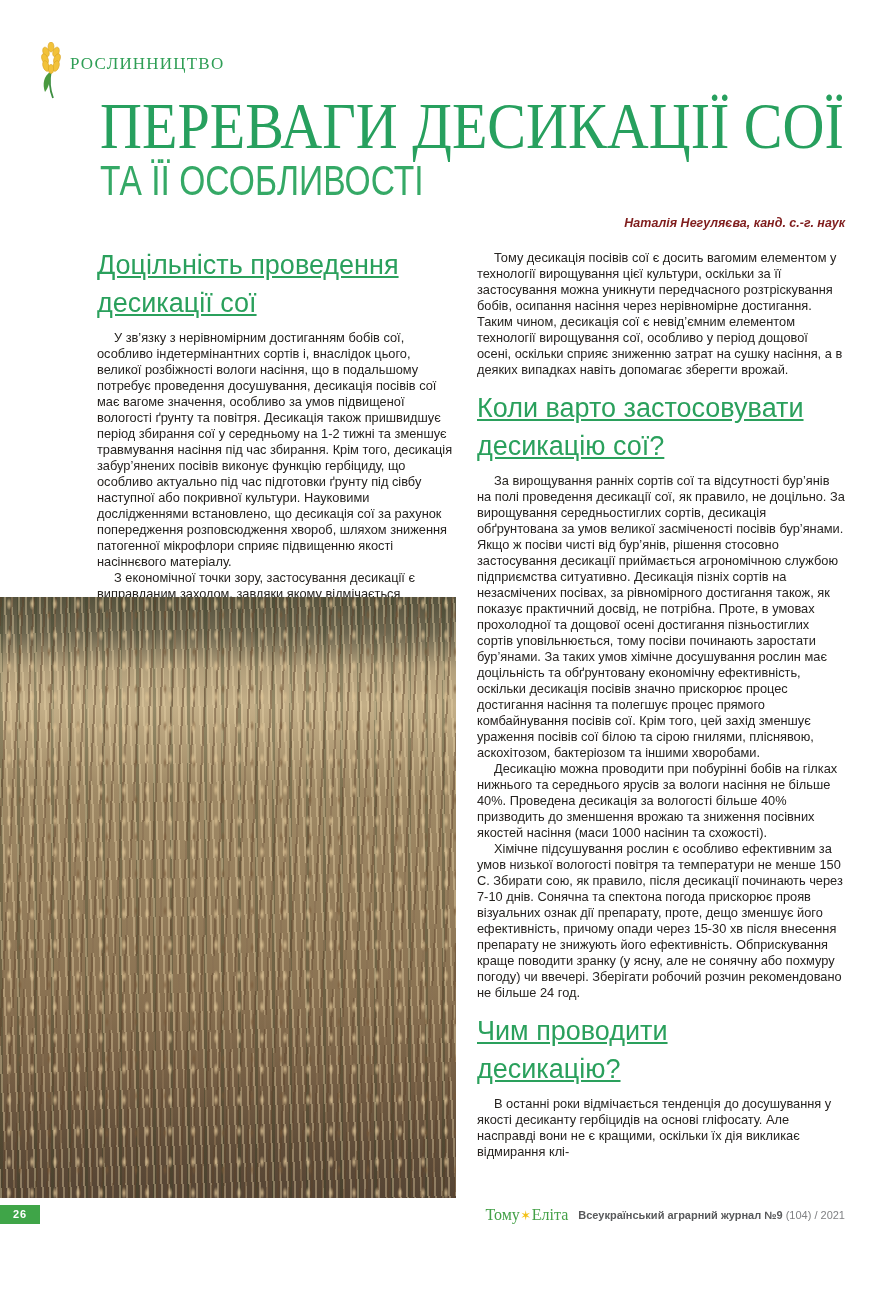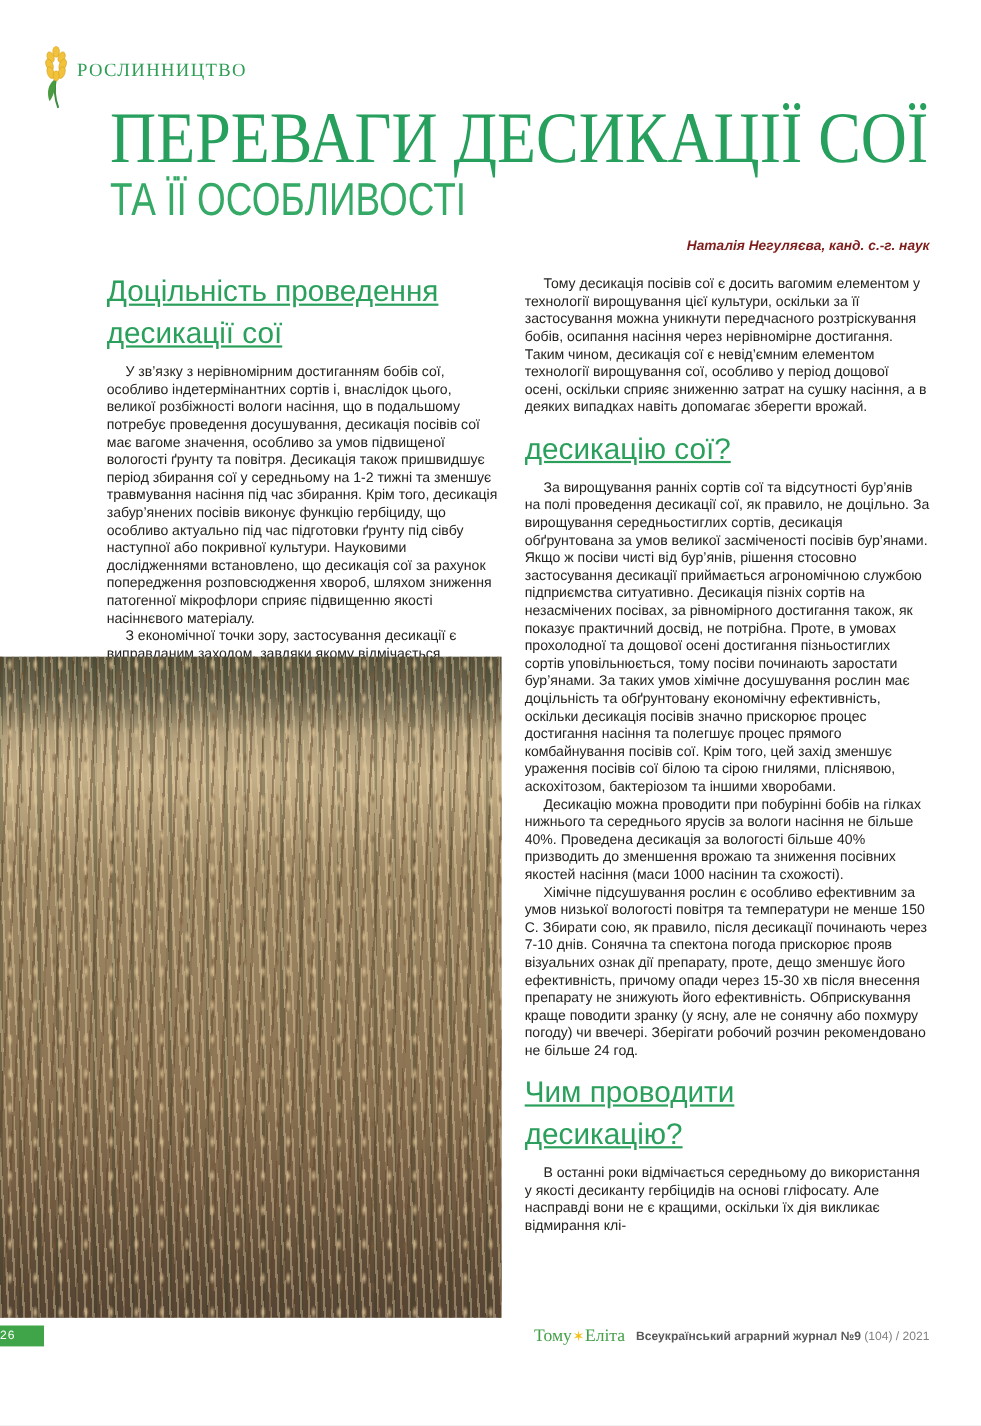--- a/index.html
+++ b/index.html
@@ -51,22 +51,22 @@
       radial-gradient(3px 8px at 20px 18px, rgba(120,88,55,0.7),   rgba(0,0,0,0) 70%),
       repeating-linear-gradient(93deg, rgba(92,66,42,0.45) 0 2px,  rgba(0,0,0,0) 2px 11px),
       repeating-linear-gradient(87deg, rgba(236,215,172,0.38) 0 2px, rgba(0,0,0,0) 2px 7px),
       repeating-linear-gradient(90deg, rgba(52,60,36,0.32) 0 3px,  rgba(0,0,0,0) 3px 17px),
       linear-gradient(180deg,#56523d 0%,#6e6750 6%,#b3a07c 12%,#c4af88 18%,#a08a66 32%,#957e5c 50%,#8a7252 66%,#755e44 80%,#5f4c38 92%,#554434 100%);
     background-size: 23px 31px, 29px 37px, auto, auto, auto, auto;
   }
   
   .pagenum {
     position:absolute; left:0; top:1205px; width:40px; height:19px;
-    background:#3fa548; color:#ffffff; font-size:11px; font-weight:normal;
-    text-align:left; line-height:19px; letter-spacing:1px;
+    background:#3fa548; color:#ffffff; font-size:11px; font-weight:bold;
+    text-align:center; line-height:19px; letter-spacing:1px;
   }
   .footer-right {
     position:absolute; right:47px; top:1205px; height:20px;
     display:flex; align-items:center; gap:10px; white-space:nowrap;
   }
   .logo {
     font-family:"Liberation Serif", serif; font-size:16px; color:#43a047; font-weight:400;
   }
   .logo .star { color:#f3c117; font-size:13px; padding:0 0.5px; font-family:"DejaVu Sans", sans-serif; }
   .journal { font-size:11px; color:#6a6b6e; }
@@ -105,31 +105,32 @@
     <p>У зв’язку з нерівномірним достиганням бобів сої, особливо індетермінантних сортів і, внаслідок цього, великої розбіжності вологи насіння, що в подальшому потребує проведення досушування, десикація посівів сої має вагоме значення, особливо за умов підвищеної вологості ґрунту та повітря. Десикація також пришвидшує період збирання сої у середньому на 1-2 тижні та зменшує травмування насіння під час збирання. Крім того, десикація забур’янених посівів виконує функцію гербіциду, що особливо актуально під час підготовки ґрунту під сівбу наступної або покривної культури. Науковими дослідженнями встановлено, що десикація сої за рахунок попередження розповсюдження хвороб, шляхом зниження патогенної мікрофлори сприяє підвищенню якості насіннєвого матеріалу.</p>
     <p>З економічної точки зору, застосування десикації є виправданим заходом, завдяки якому відмічається підвищення вро-</p>
   </section>
 
   <figure class="photo"></figure>
 
   <section class="col col-right">
     <p>Тому десикація посівів сої є досить вагомим елементом у технології вирощування цієї культури, оскільки за її застосування можна уникнути передчасного розтріскування бобів, осипання насіння через нерівномірне достигання. Таким чином, десикація сої є невід’ємним елементом технології вирощування сої, особливо у період дощової осені, оскільки сприяє зниженню затрат на сушку насіння, а в деяких випадках навіть допомагає зберегти врожай.</p>
 
     <h3 class="sec">
+      <div>Коли варто застосовувати</div>
       <div>десикацію сої?</div>
     </h3>
     <p>За вирощування ранніх сортів сої та відсутності бур’янів на полі проведення десикації сої, як правило, не доцільно. За вирощування середньостиглих сортів, десикація обґрунтована за умов великої засміченості посівів бур’янами. Якщо ж посіви чисті від бур’янів, рішення стосовно застосування десикації приймається агрономічною службою підприємства ситуативно. Десикація пізніх сортів на незасмічених посівах, за рівномірного достигання також, як показує практичний досвід, не потрібна. Проте, в умовах прохолодної та дощової осені достигання пізньостиглих сортів уповільнюється, тому посіви починають заростати бур’янами. За таких умов хімічне досушування рослин має доцільність та обґрунтовану економічну ефективність, оскільки десикація посівів значно прискорює процес достигання насіння та полегшує процес прямого комбайнування посівів сої. Крім того, цей захід зменшує ураження посівів сої білою та сірою гнилями, пліснявою, аскохітозом, бактеріозом та іншими хворобами.</p>
     <p>Десикацію можна проводити при побурінні бобів на гілках нижнього та середнього ярусів за вологи насіння не більше 40%. Проведена десикація за вологості більше 40% призводить до зменшення врожаю та зниження посівних якостей насіння (маси 1000 насінин та схожості).</p>
     <p>Хімічне підсушування рослин є особливо ефективним за умов низької вологості повітря та температури не менше 150 С. Збирати сою, як правило, після десикації починають через 7-10 днів. Сонячна та спектона погода прискорює прояв візуальних ознак дії препарату, проте, дещо зменшує його ефективність, причому опади через 15-30 хв після внесення препарату не знижують його ефективність. Обприскування краще поводити зранку (у ясну, але не сонячну або похмуру погоду) чи ввечері. Зберігати робочий розчин рекомендовано не більше 24 год.</p>
 
     <h3 class="sec">
       <div>Чим проводити</div>
       <div>десикацію?</div>
     </h3>
-    <p>В останні роки відмічається середньому до використання у якості десиканту гербіцидів на основі гліфосату. Але насправді вони не є кращими, оскільки їх дія викликає відмирання клі-</p>
+    <p>В останні роки відмічається тенденція до досушування у якості десиканту гербіцидів на основі гліфосату. Але насправді вони не є кращими, оскільки їх дія викликає відмирання клі-</p>
   </section>
 
   <div class="pagenum">26</div>
   <div class="footer-right">
     <span class="logo"><span>Тому</span><span class="star">✶</span><span>Еліта</span></span>
     <span class="journal"><span class="jmain">Всеукраїнський аграрний журнал №9</span> <span class="jsub">(104) / 2021</span></span>
   </div>
 
 </div>
 

